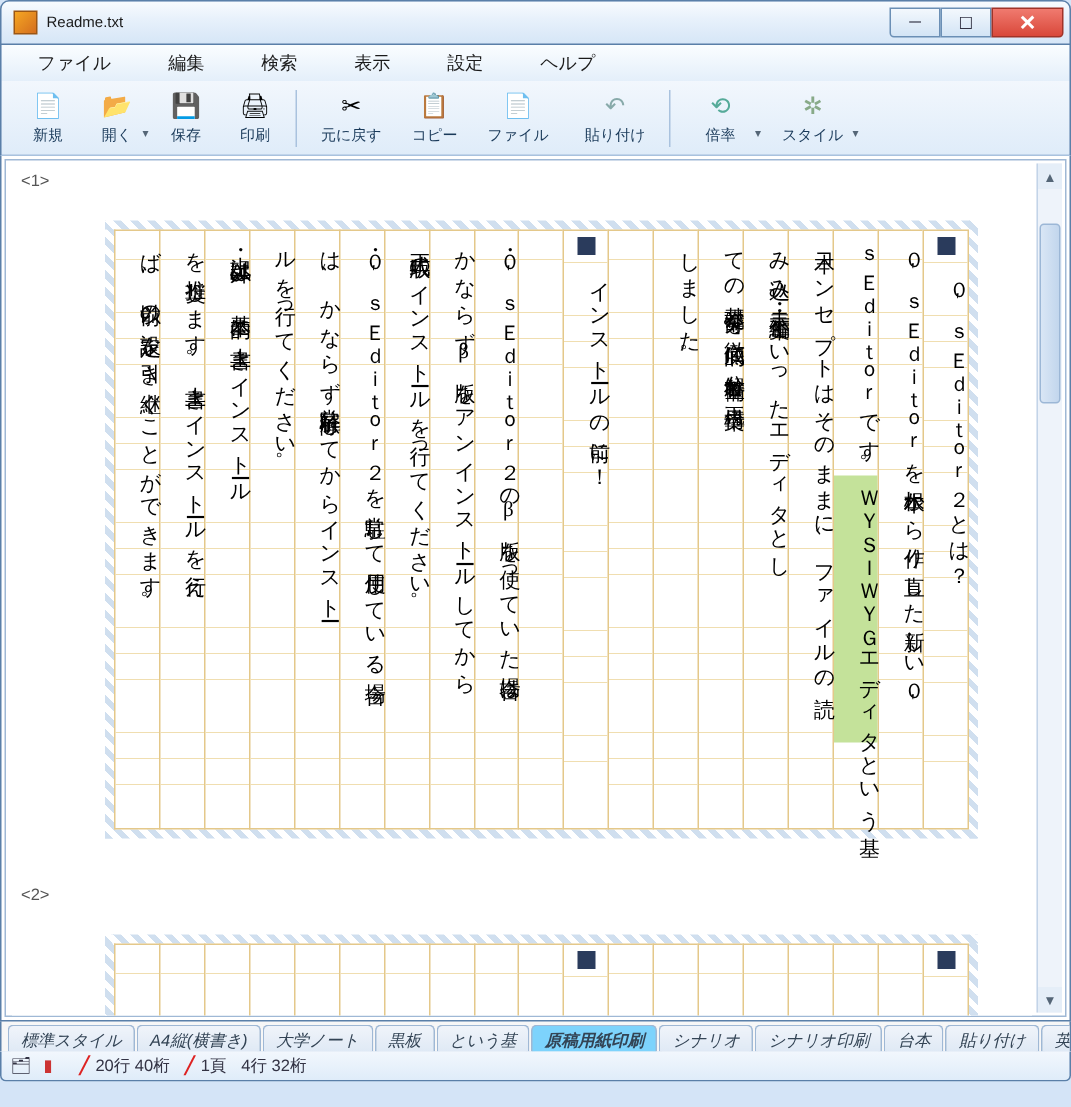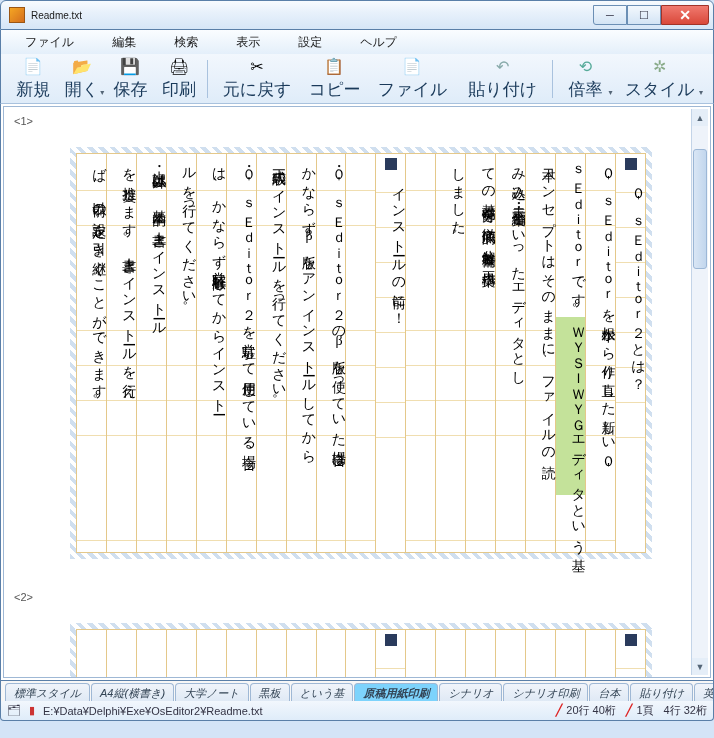--- a/index.html
+++ b/index.html
@@ -15,21 +15,21 @@
 .titlebar .wbtn.close { background: linear-gradient(to bottom, #f07a6f, #d9483a); color: #fff; border-color: #a03328; border-radius: 0 0 3px 0; width: 48px; font-size: 14px; font-weight: bold; }
 
 
 .menubar { height: 24px; background: linear-gradient(to bottom, #fafdff, #e4effa); border-left: 1px solid #5a7fa8; border-right: 1px solid #5a7fa8; display: flex; align-items: flex-start; padding: 0 10px; gap: 10px; }
 .menubar .mitem { padding: 4px 14px; color: #1a1a1a; cursor: default; }
 
 
 .toolbar { height: 50px; background: linear-gradient(to bottom, #f2f7fd, #dfecf9); border-left: 1px solid #5a7fa8; border-right: 1px solid #5a7fa8; border-bottom: 1px solid #a9c2de; display: flex; align-items: center; padding: 0 8px; }
 .tbtn { display: flex; flex-direction: column; align-items: center; justify-content: center; padding: 2px 8px; min-width: 46px; cursor: default; position: relative; }
 .tbtn .ico { width: 20px; height: 20px; display: flex; align-items: center; justify-content: center; font-size: 16px; }
-.tbtn .lbl { font-size: 17px; color: #1a3a5a; margin-top: 2px; white-space: nowrap; }
+.tbtn .lbl { font-size: 10px; color: #1a3a5a; margin-top: 2px; white-space: nowrap; }
 .tbtn .dd { position: absolute; right: 2px; bottom: 6px; font-size: 8px; color: #567; }
 .tsep { width: 1px; height: 38px; background: #a9c2de; margin: 0 4px; }
 .tbtn.wide { min-width: 58px; padding: 2px 12px; }
 
 
 .docwrap { position: relative; background: #fff; border: 1px solid #5a7fa8; border-top: none; height: 577px; padding: 2px; }
 .doc-inner { position: relative; width: 100%; height: 100%; background: #fff; border: 1px solid #9fb8d5; overflow: hidden; }
 .vscroll { position: absolute; right: 2px; top: 2px; bottom: 2px; width: 17px; background: #eef3fa; border-left: 1px solid #c3d4e8; }
 .vscroll .thumb { position: absolute; left: 1px; right: 1px; top: 40px; height: 120px; background: linear-gradient(to right, #d9e6f5, #c2d6ed); border: 1px solid #9cb7d6; border-radius: 3px; }
 .vscroll .arr { position: absolute; left: 0; right: 0; height: 17px; background: #e5eef8; display: flex; align-items: center; justify-content: center; font-size: 9px; color: #567; }
@@ -333,21 +333,20 @@
   <div class="stab">シナリオ印刷</div>
   <div class="stab">台本</div>
   <div class="stab">貼り付け</div>
   <div class="stab">英文</div>
 
 </div>
 
 <div class="statusbar">
   <span class="sico">🗂</span>
   <span class="sico" style="color:#c33">▮</span>
-  <span class="path">E:¥Data¥Delphi¥Exe¥OsEditor2¥Readme.txt</span>
   <span class="sseg">
       <span class="red-slash">╱</span>
       <span>20行 40桁</span>
     </span>
   <span class="sseg">
       <span class="red-slash">╱</span>
       <span>1頁</span>
     </span>
   <span class="sseg">4行 32桁</span>
 </div>

